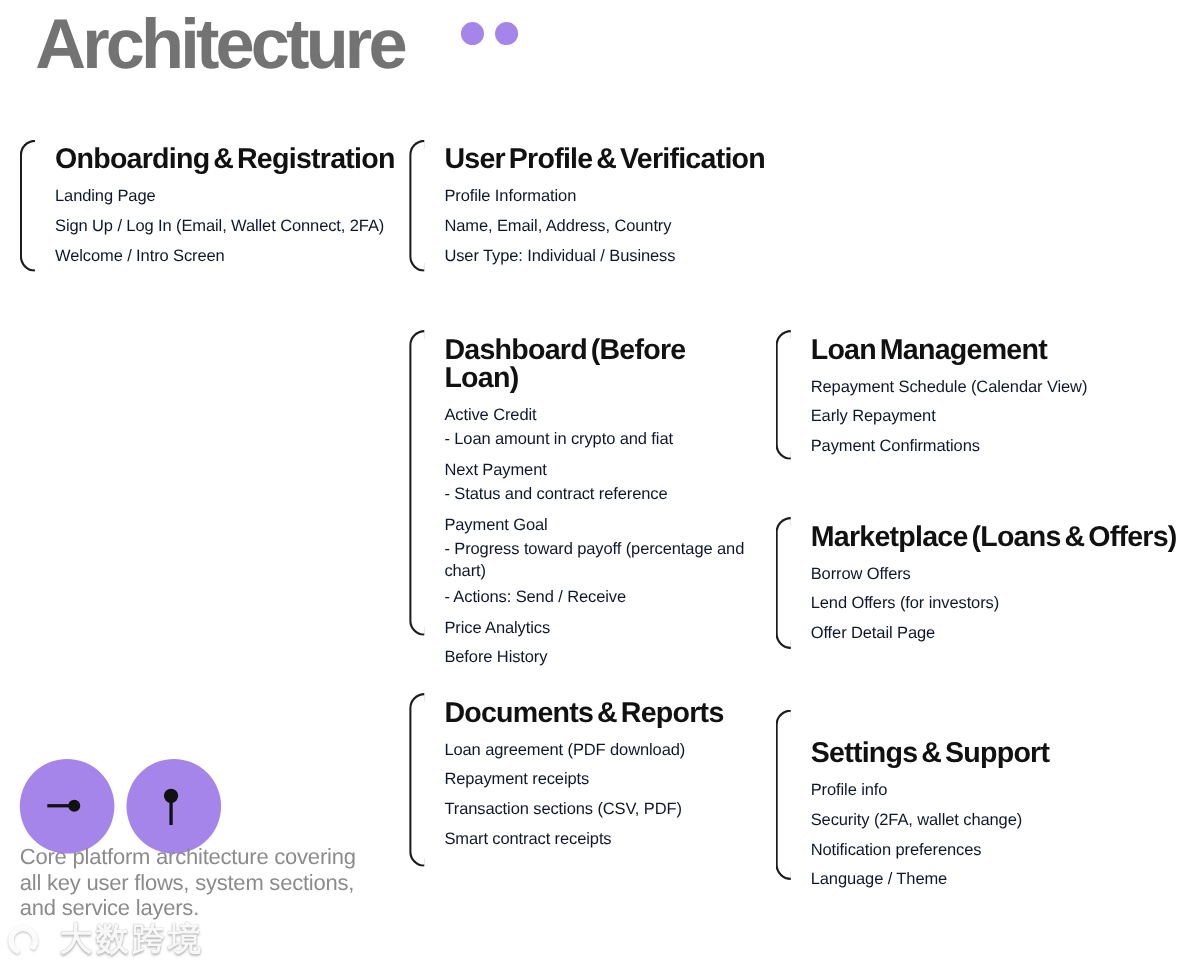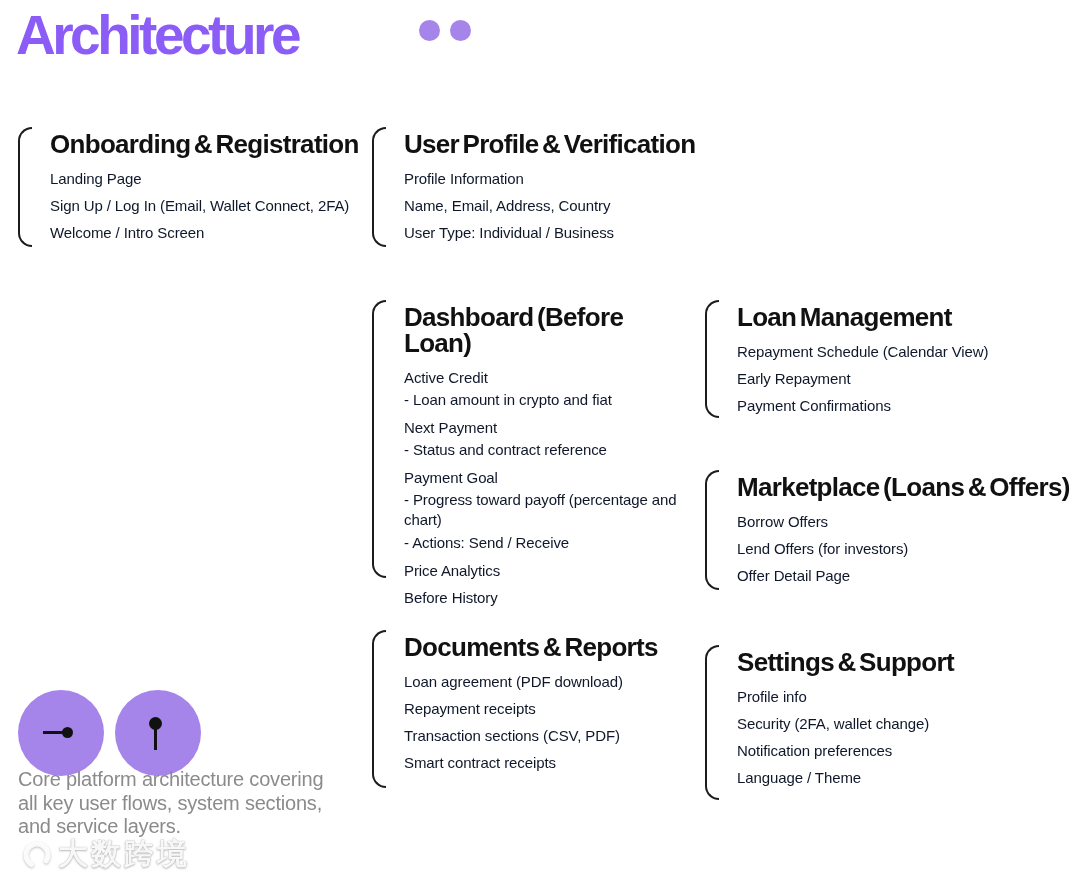--- a/index.html
+++ b/index.html
@@ -2,22 +2,22 @@
 <html><head>
 <meta charset="utf-8">
 <style>
   html,body{margin:0;padding:0;background:#fff;}
   .canvas{
     position:relative;width:1080px;height:878px;background:#ffffff;
     font-family:"Liberation Sans",sans-serif;overflow:hidden;
   }
   
   .page-title{
-    position:absolute;left:16px;top:8px;margin:0;
-    font-size:55px;font-weight:700;color:#8b5cf6;
+    position:absolute;left:32px;top:8px;margin:0;
+    font-size:64px;font-weight:700;color:#737373;
     letter-spacing:-3.5px;line-height:1;
   }
   .title-dot{
     position:absolute;width:21px;height:21px;border-radius:50%;
     background:var(--accent);top:20px;
   }
   .title-dot.d1{left:419px;}
   .title-dot.d2{left:450px;}
 
   
@@ -46,21 +46,21 @@
   .hand-dot{position:absolute;background:#111;border-radius:50%;}
 
   
   .caption{
     position:absolute;left:18px;top:768px;
     font-size:20px;line-height:23.5px;color:#8b8b8b;letter-spacing:-0.2px;
   }
 
   
   .watermark{
-    position:absolute;left:20px;top:834px;display:flex;align-items:center;gap:4px;
+    position:absolute;left:4px;top:834px;display:flex;align-items:center;gap:16px;
     color:rgba(255,255,255,0.93);
     text-shadow:0 0 1px rgba(130,130,130,0.8),0 1px 2px rgba(120,120,120,0.45);
     font-size:30px;font-weight:700;letter-spacing:3px;white-space:nowrap;
     pointer-events:none;
   }
   .wm-logo{flex:0 0 auto;filter:drop-shadow(0 1px 1px rgba(120,120,120,0.5));}
 </style>
 </head>
 <body>
 
@@ -132,21 +132,21 @@
       <h2>Documents &amp; Reports</h2>
       <div class="item">Loan agreement (PDF download)</div>
       <div class="item">Repayment receipts</div>
       <div class="item">Transaction sections (CSV, PDF)</div>
       <div class="item">Smart contract receipts</div>
     </div>
   </div>
 
   <div class="section" style="left:705px;top:645px;">
     <div class="bracket" style="height:155px;"></div>
-    <div class="content" style="width:330px;">
+    <div class="content" style="width:330px;margin-top:22px;">
       <h2>Settings &amp; Support</h2>
       <div class="item">Profile info</div>
       <div class="item">Security (2FA, wallet change)</div>
       <div class="item">Notification preferences</div>
       <div class="item">Language / Theme</div>
     </div>
   </div>
 
   <div class="fig-circle" style="left:18px;top:690px;">
     <span class="hand-line" style="left:25px;top:41px;width:26px;height:3px;"></span>

